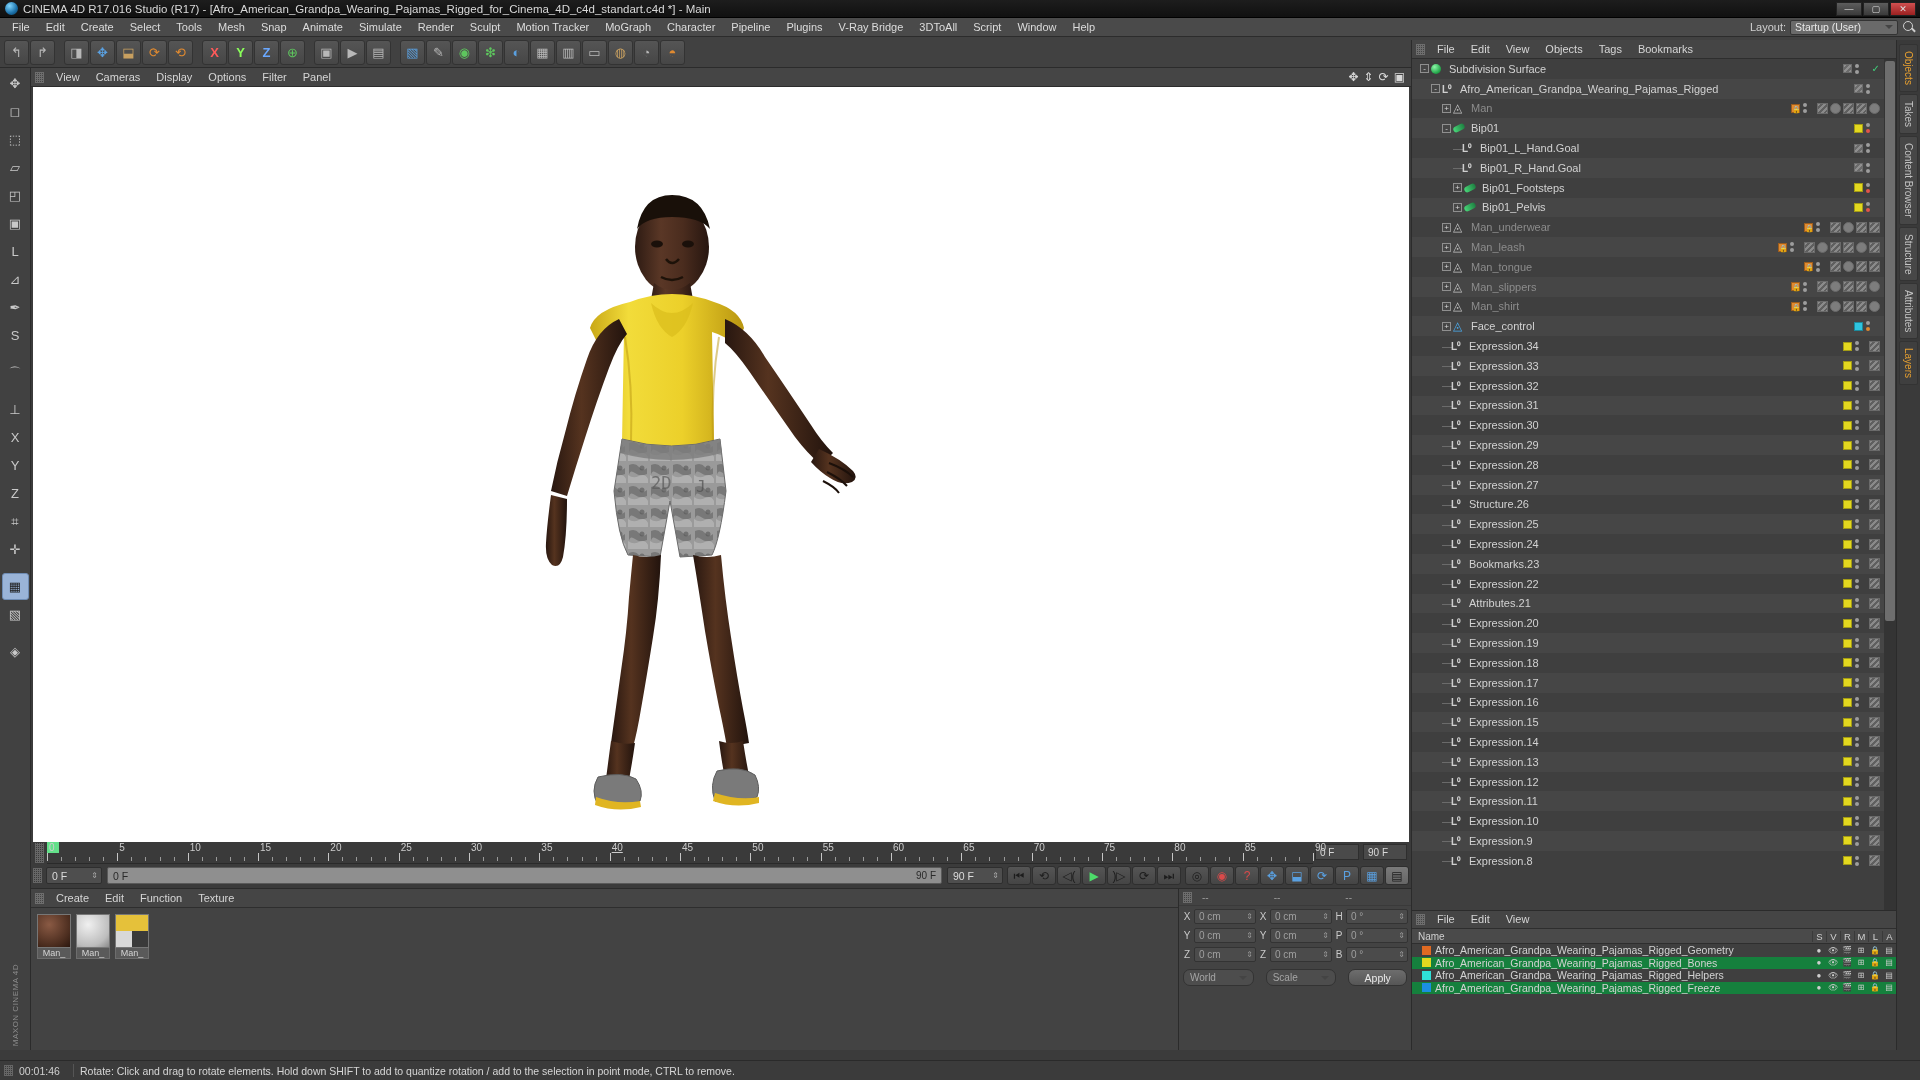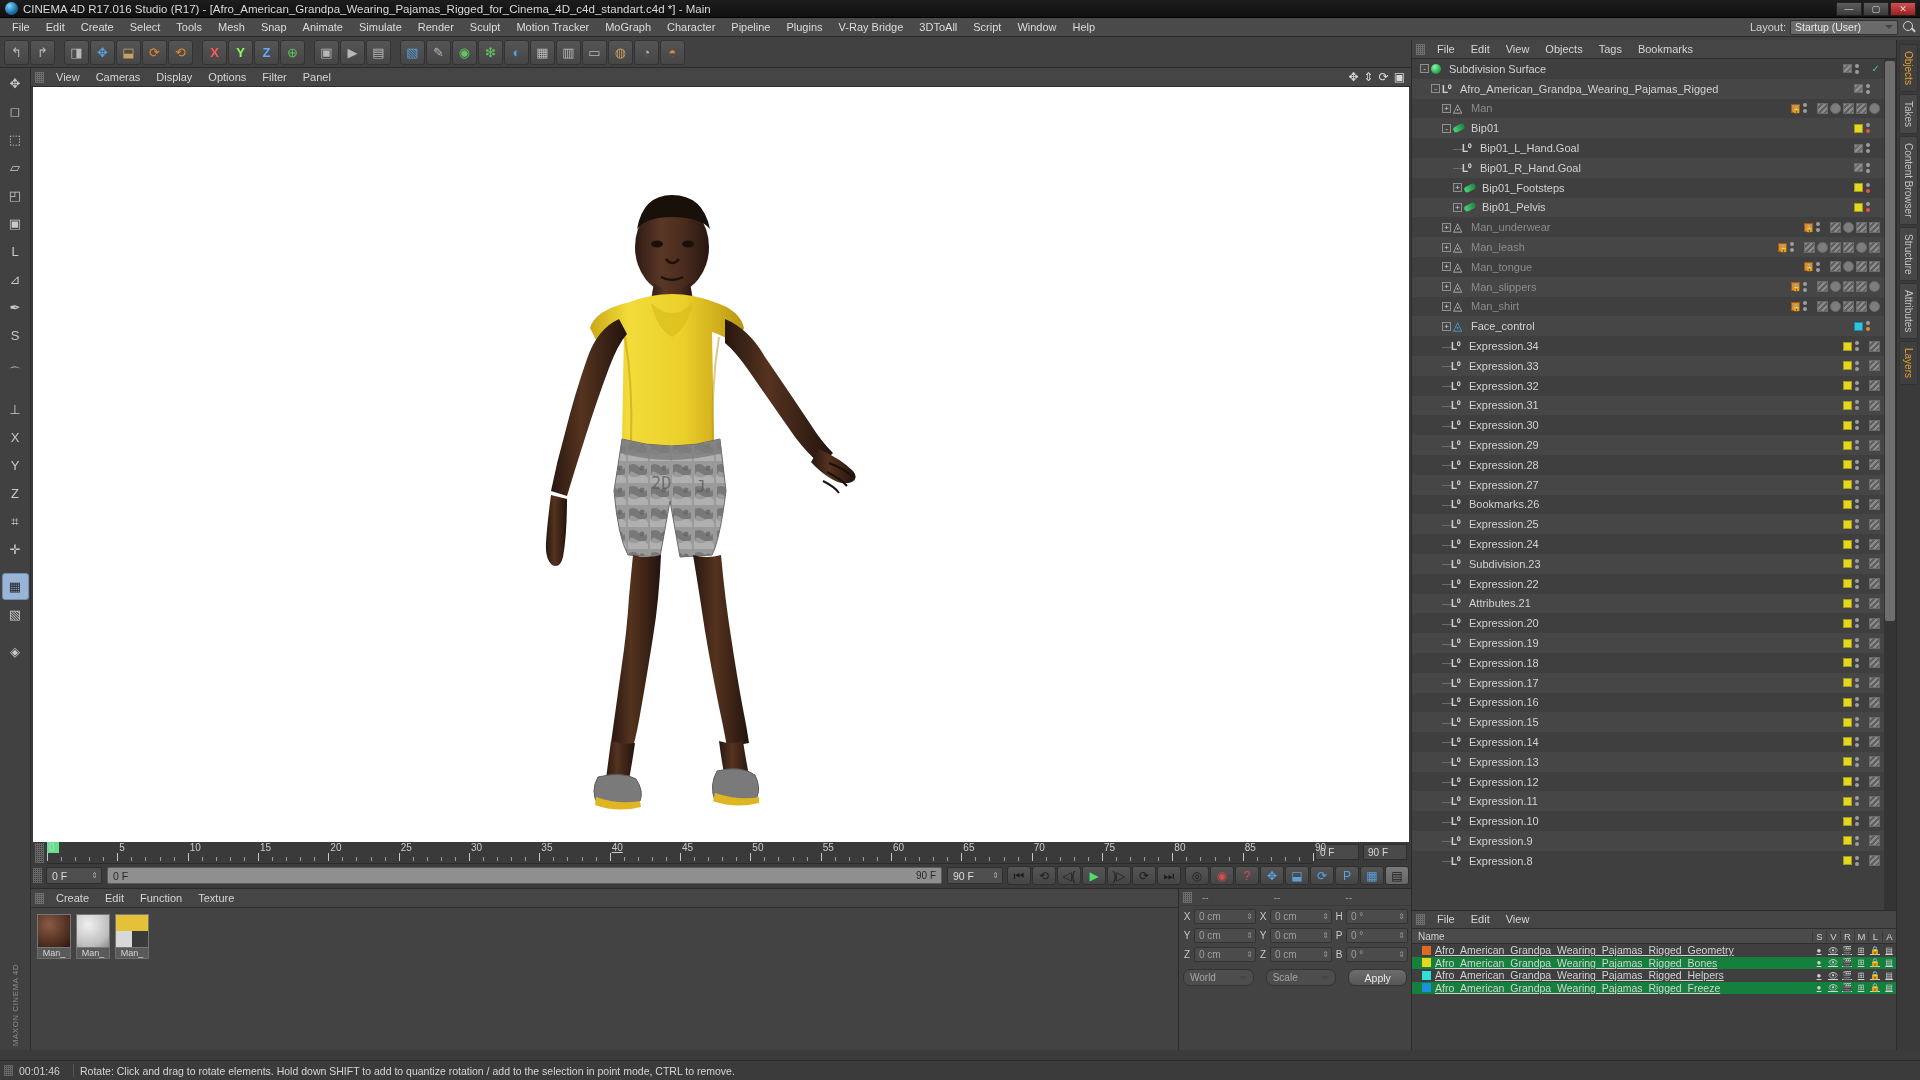--- a/index.html
+++ b/index.html
@@ -245,21 +245,21 @@
   
   .layman{
     position:absolute;left:1411px;top:910px;width:485px;height:140px;
     background:#3f3f3f;border-left:1px solid #2b2b2b;border-top:1px solid #2b2b2b;
   }
   .lm-head{height:18px;background:#454545;display:flex;align-items:center;padding-left:4px;border-bottom:1px solid #2e2e2e;}
   .lm-colhead{height:15px;background:#4a4a4a;display:flex;align-items:center;font-size:10px;color:#d0d0d0;border-bottom:1px solid #2e2e2e;}
   .lm-colhead .nm{padding-left:6px;flex:1;}
   .lm-cols{display:flex;}
   .lm-col{width:14px;text-align:center;border-left:1px solid #3a3a3a;font-size:9.5px;}
-  .lm-row{height:12.5px;display:flex;align-items:center;font-size:10.5px;color:#d2d2d2;position:relative;text-decoration:underline;}
+  .lm-row{height:12.5px;display:flex;align-items:center;font-size:10.5px;color:#d2d2d2;position:relative;}
   .lm-row.alt{background:#15803d;}
   .lm-swatch{width:9px;height:9px;margin:0 4px 0 10px;flex:none;}
   .lm-icons{margin-left:auto;display:flex;}
   .lm-ic{width:14px;text-align:center;font-size:8px;color:#cfcfcf;}
 
   
   .righttabs{
     position:absolute;right:0;top:40px;width:24px;bottom:30px;background:#3a3a3a;
     border-left:1px solid #2b2b2b;display:flex;flex-direction:column;align-items:center;gap:2px;padding-top:4px;
   }
@@ -1215,21 +1215,21 @@
             <div class="tagcol">
               <div class="tg"></div>
             </div>
           </div>
         </div>
         <div class="om-row" style="padding-left: 30px;">
           <div class="dash">—</div>
           <div class="oicon">
             <span class="ic-null">L⁰</span>
           </div>
-          <div class="om-label">Bookmarks.26</div>
+          <div class="om-label">Structure.26</div>
           <div class="om-tags">
             <div class="vis yellow">
               <span style="display:block;font-size:7px;line-height:9px;text-align:center;color:#000"></span>
             </div>
             <div class="dots">
               <div class="dot"></div>
               <div class="dot"></div>
             </div>
             <div class="tagcol">
               <div class="tg"></div>
@@ -1272,21 +1272,21 @@
             <div class="tagcol">
               <div class="tg"></div>
             </div>
           </div>
         </div>
         <div class="om-row alt" style="padding-left: 30px;">
           <div class="dash">—</div>
           <div class="oicon">
             <span class="ic-null">L⁰</span>
           </div>
-          <div class="om-label">Subdivision.23</div>
+          <div class="om-label">Bookmarks.23</div>
           <div class="om-tags">
             <div class="vis yellow">
               <span style="display:block;font-size:7px;line-height:9px;text-align:center;color:#000"></span>
             </div>
             <div class="dots">
               <div class="dot"></div>
               <div class="dot"></div>
             </div>
             <div class="tagcol">
               <div class="tg"></div>

